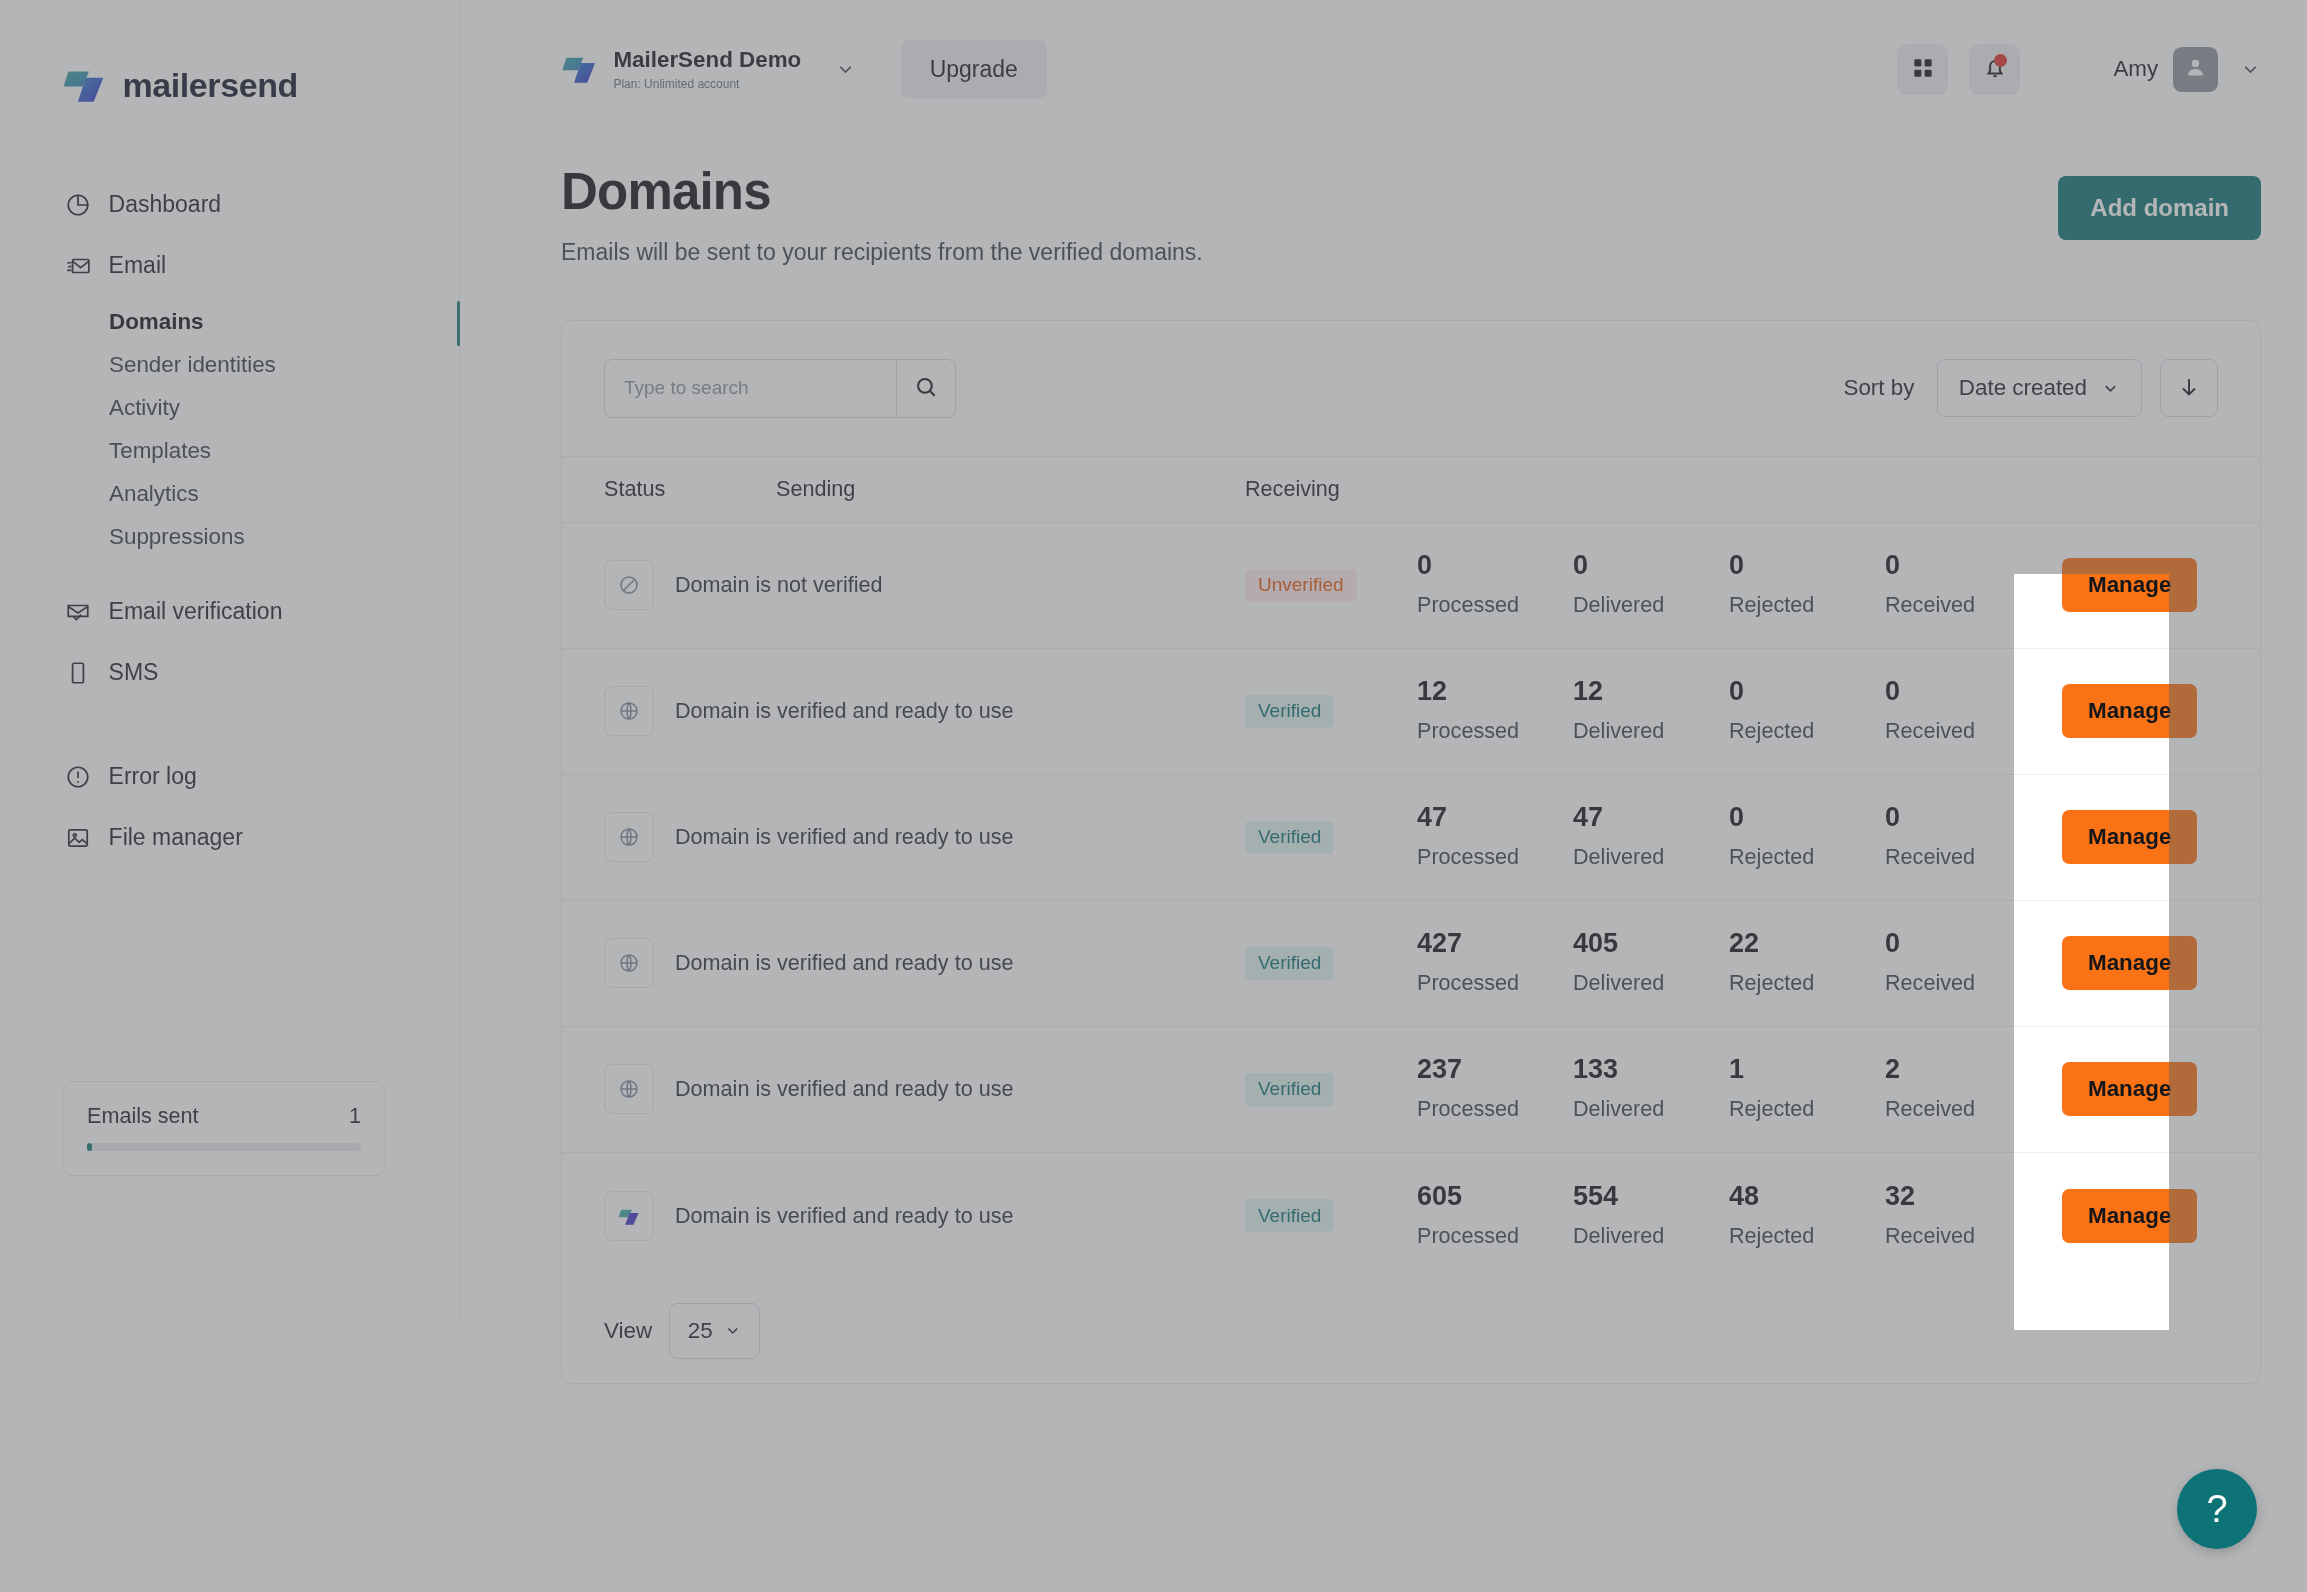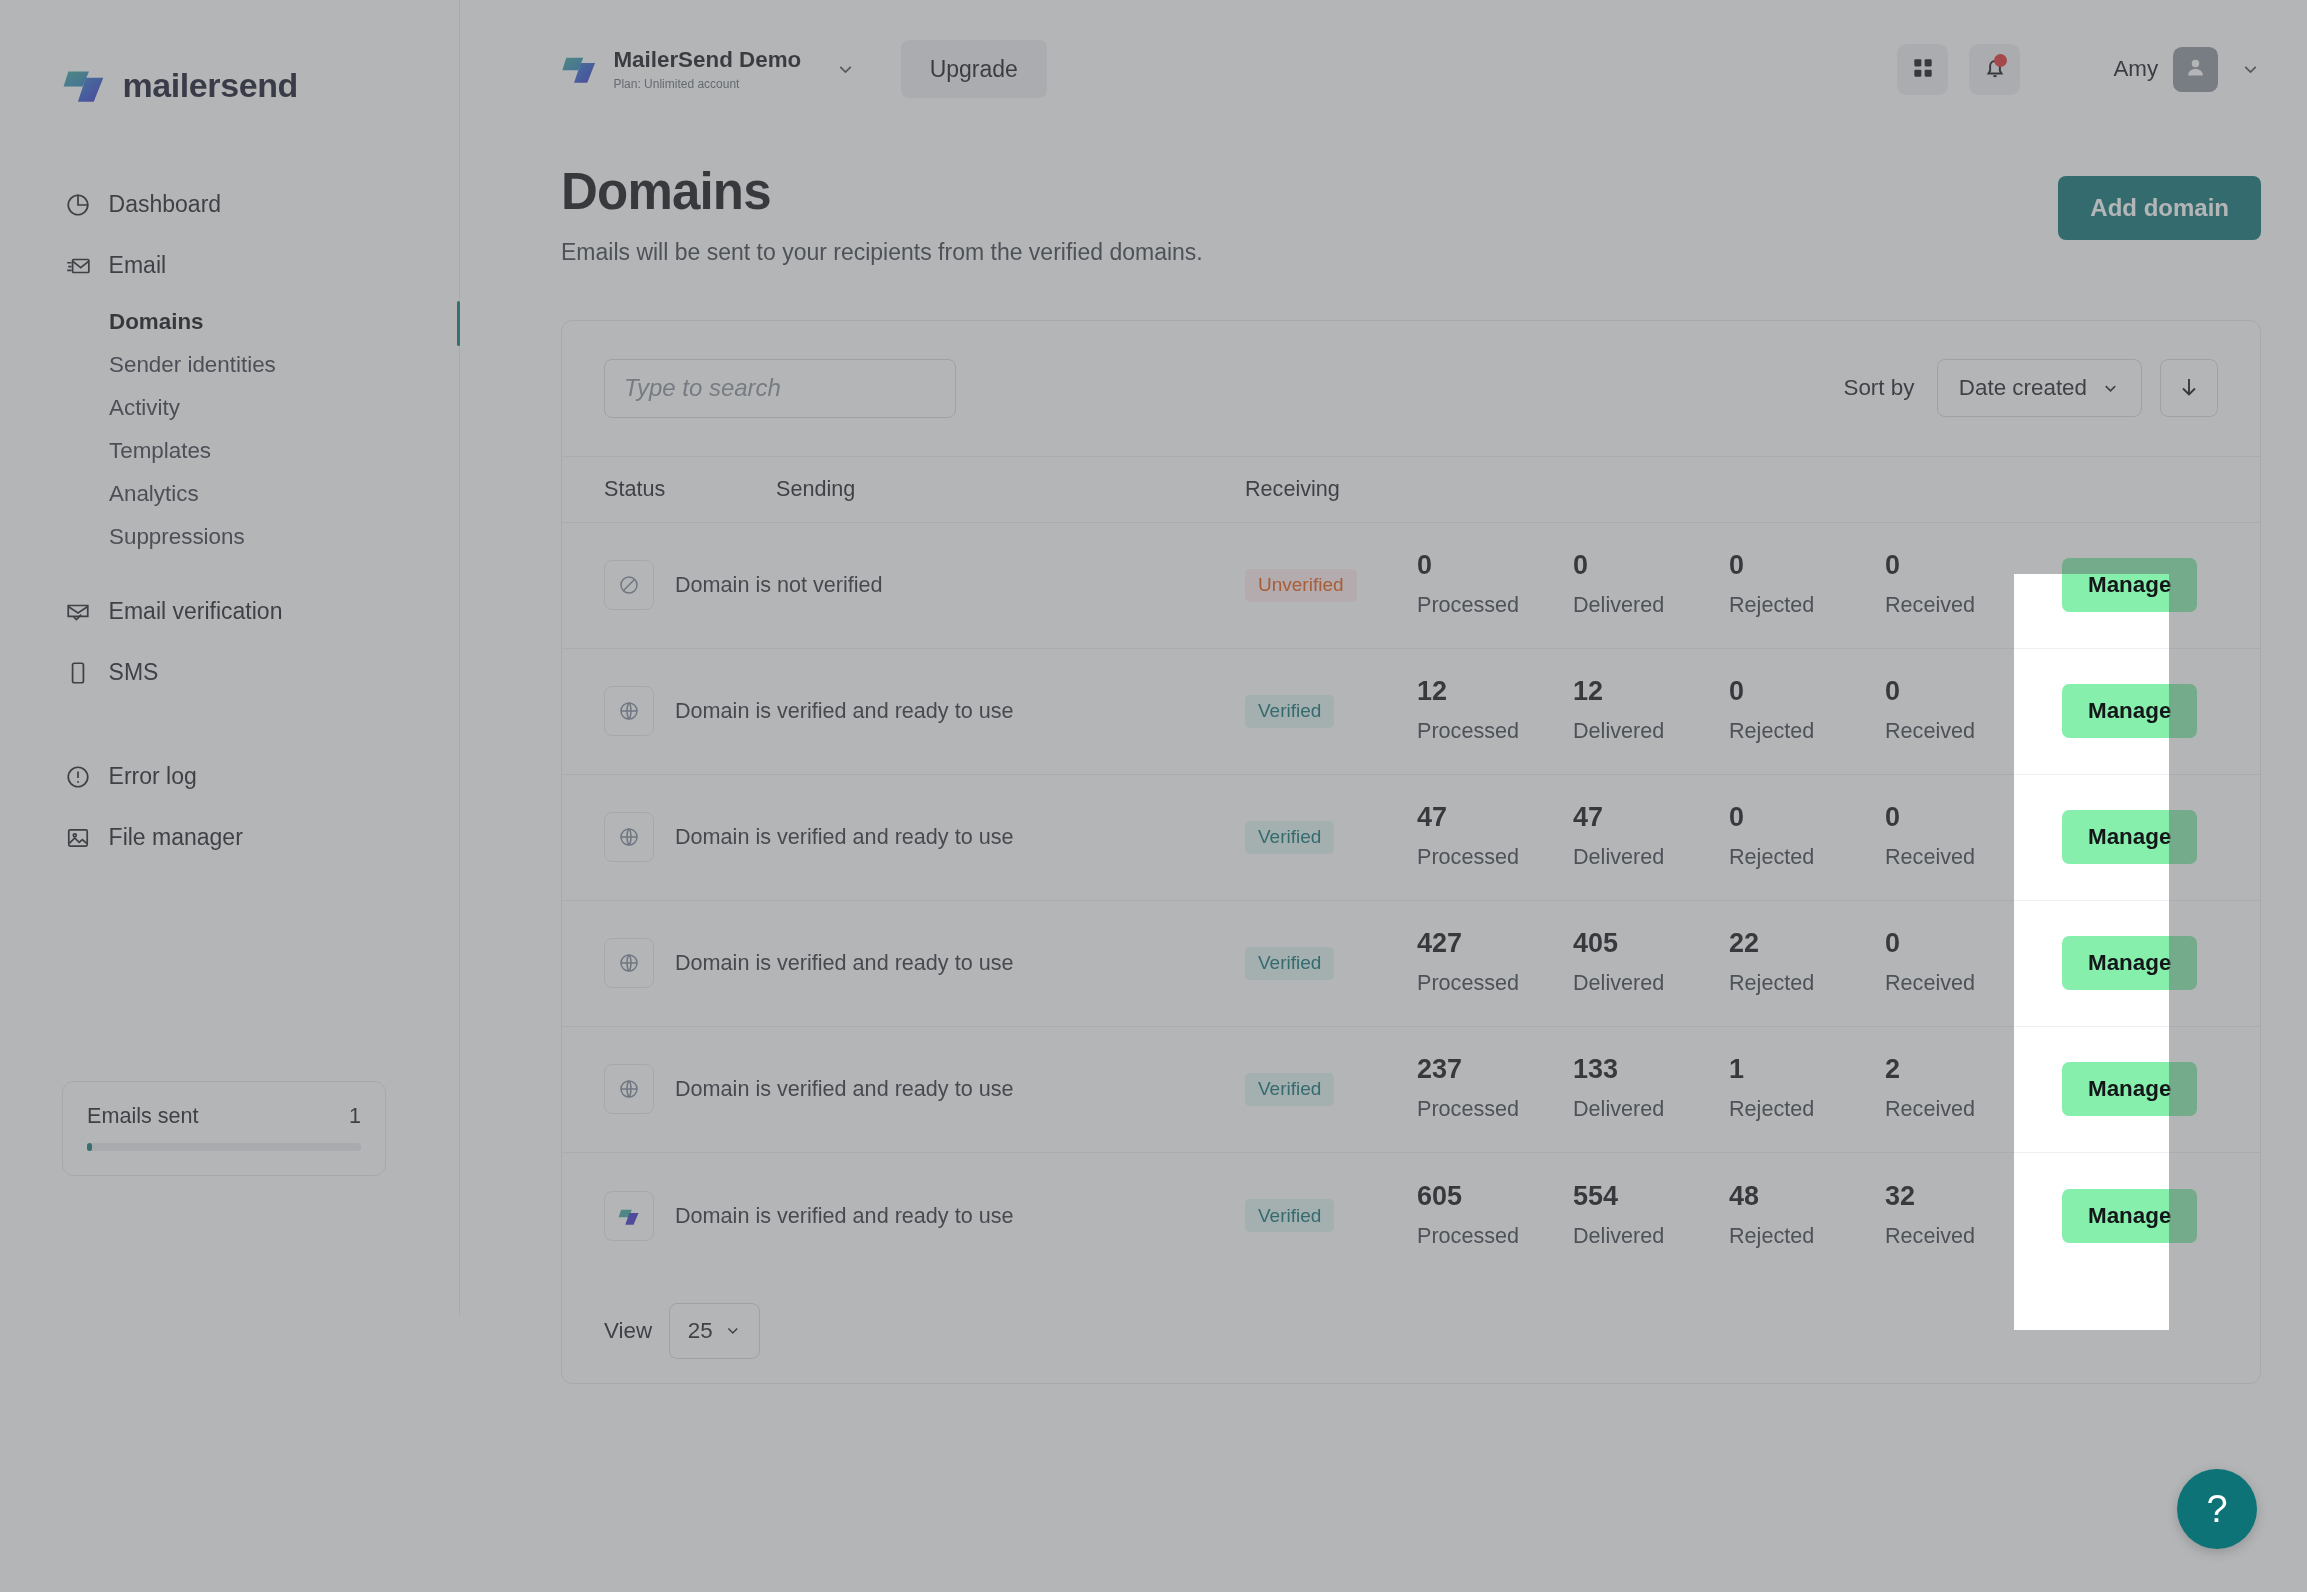--- a/index.html
+++ b/index.html
@@ -98,21 +98,21 @@
     margin: 54px 46px 0 101px;
     border: 0.8px solid #e6e8eb; border-radius: 11.2px; background: #ffffff; overflow: hidden;
   }
   .card-toolbar { display: flex; align-items: center; height: 135px; padding: 0 42px; }
   .search {
     display: flex; align-items: stretch; height: 59px;
     border: 0.8px solid #d7dade; border-radius: 8px; overflow: hidden; width: 352px;
   }
   .search input {
     flex: 1; border: none; outline: none; background: transparent;
-    font-family: inherit; font-size: 24px; color: #0f172a; padding: 0 19px; font-style: italic;
+    font-family: inherit; font-size: 19px; color: #0f172a; padding: 0 19px;
   }
   .search input::placeholder { color: #8d949c; }
   .search-btn {
     width: 59px; border: none; border-left: 0.8px solid #d7dade; background: transparent;
     display: flex; align-items: center; justify-content: center; cursor: pointer;
   }
   .search-btn svg { width: 26px; height: 26px; }
   .toolbar-spacer { flex: 1; }
   .sortby-label { font-size: 22.4px; color: #22252a; margin-right: 22.4px; }
   .sort-select {
@@ -165,21 +165,21 @@
 
   .stats { display: flex; }
   .stat { width: 156px; }
   .stat-num { font-size: 27px; font-weight: 700; color: #14161a; line-height: 1; }
   .stat-lbl { margin-top: 13px; font-size: 21.6px; color: #3e444c; }
   .stat-recv { width: 156px; }
 
   .action-cell { flex: 1; display: flex; justify-content: flex-start; padding-left: 21px; }
   .manage-btn {
     height: 54px; padding: 0 26px; border: none; border-radius: 7.2px;
-    background: #86efac; font-family: inherit; font-size: 22.4px; font-weight: 700;
+    background: #f97316; font-family: inherit; font-size: 22.4px; font-weight: 700;
     color: #14161a; cursor: pointer;
   }
 
   .card-foot { display: flex; align-items: center; height: 104px; padding: 0 42px; }
   .view-label { font-size: 22.4px; color: #22252a; margin-right: 17px; }
   .view-select {
     height: 56px; padding: 0 17.6px; display: flex; align-items: center; gap: 11.2px;
     border: 0.8px solid #d7dade; border-radius: 8px; cursor: pointer;
     font-size: 22.4px; color: #22252a; background: #fff;
   }

